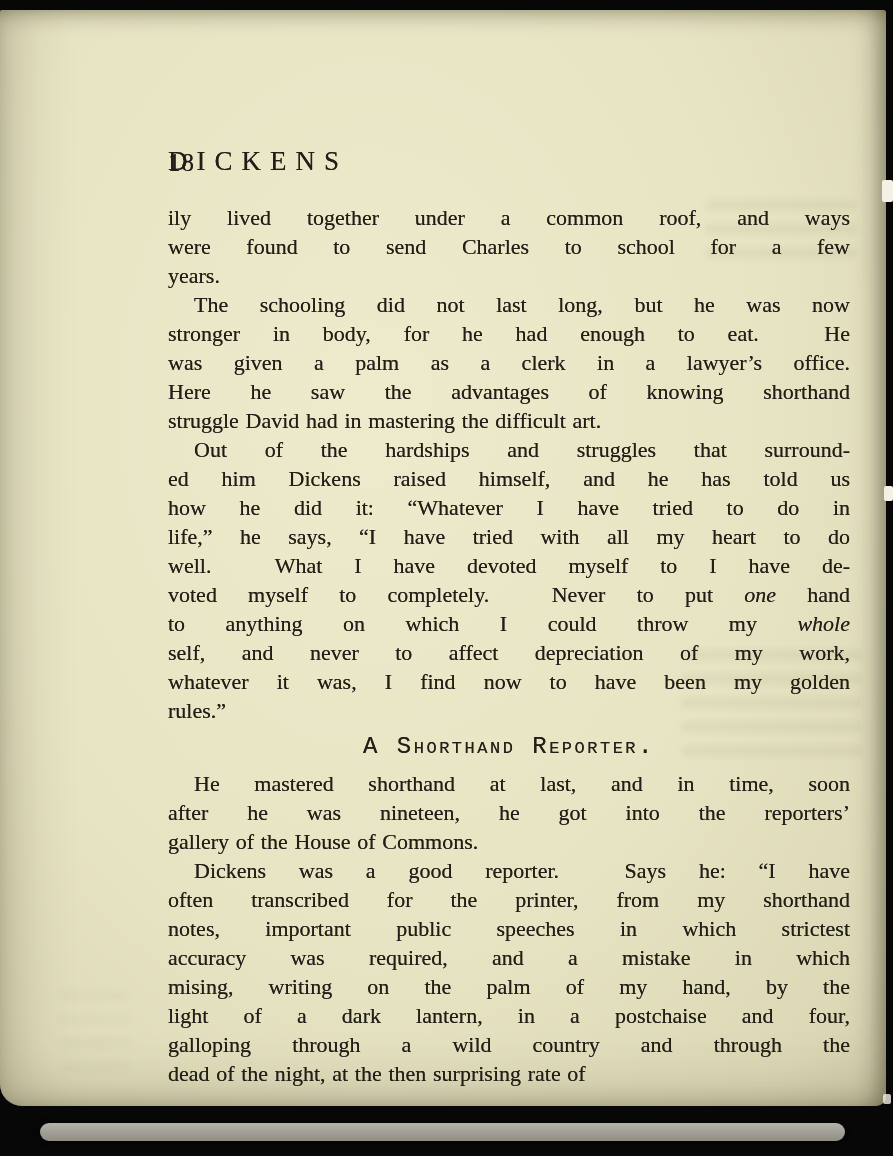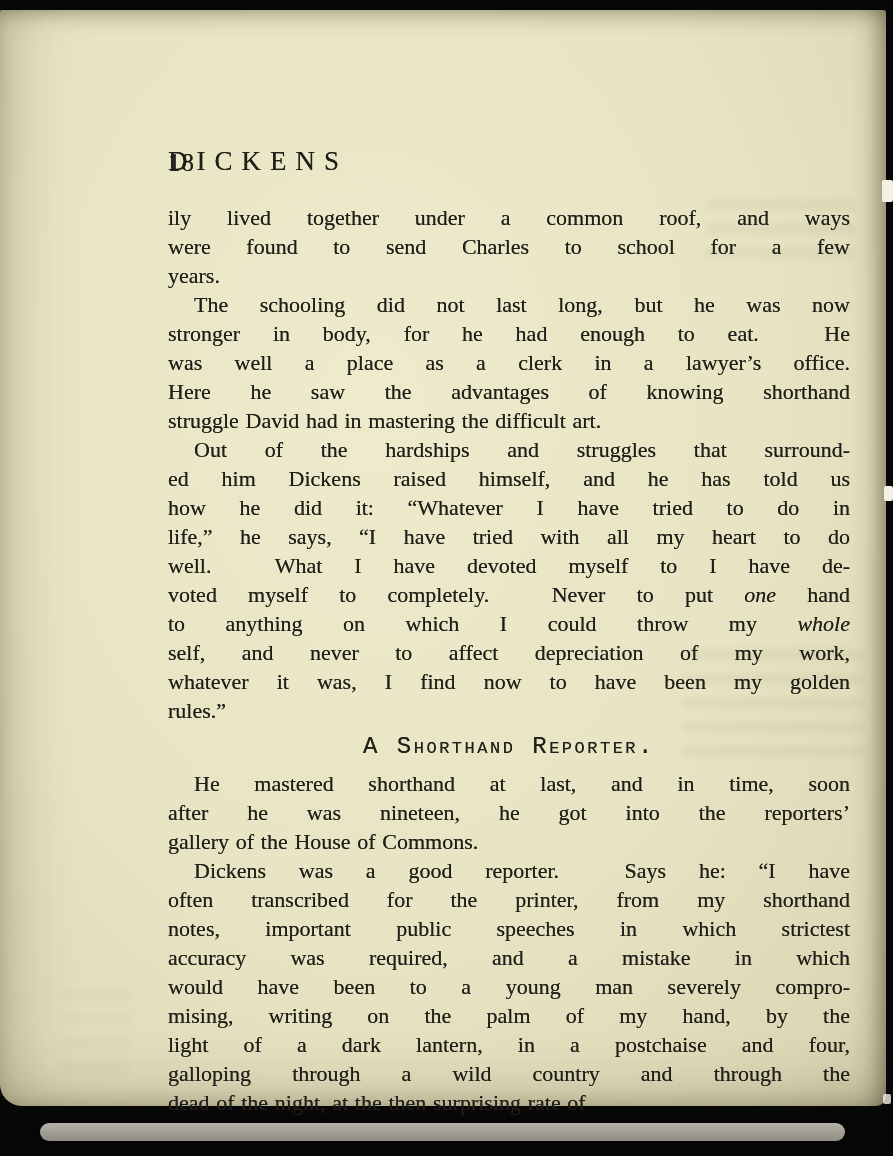--- a/index.html
+++ b/index.html
@@ -127,21 +127,21 @@
       </div>
       <div id="text-body">
           <div class="para">
             <div class="line">ily lived together under a common roof, and ways</div>
             <div class="line">were found to send Charles to school for a few</div>
             <div class="line last">years.</div>
           </div>
           <div class="para indent">
             <div class="line">The schooling did not last long, but he was now</div>
             <div class="line">stronger in body, for he had enough to eat.&nbsp; He</div>
-            <div class="line">was well a place as a clerk in a lawyer’s office.</div>
+            <div class="line">was given a palm as a clerk in a lawyer’s office.</div>
             <div class="line">Here he saw the advantages of knowing shorthand</div>
             <div class="line last">struggle David had in mastering the difficult art.</div>
           </div>
           <div class="para indent">
             <div class="line">Out of the hardships and struggles that surround-</div>
             <div class="line">ed him Dickens raised himself, and he has told us</div>
             <div class="line">how he did it: “Whatever I have tried to do in</div>
             <div class="line">life,” he says, “I have tried with all my heart to do</div>
             <div class="line">well.&nbsp; What I have devoted myself to I have de-</div>
             <div class="line">voted myself to completely.&nbsp; Never to put <i>one</i> hand</div>
@@ -154,21 +154,20 @@
           <div class="para indent">
             <div class="line">He mastered shorthand at last, and in time, soon</div>
             <div class="line">after he was nineteen, he got into the reporters’</div>
             <div class="line last">gallery of the House of Commons.</div>
           </div>
           <div class="para indent">
             <div class="line">Dickens was a good reporter.&nbsp; Says he: “I have</div>
             <div class="line">often transcribed for the printer, from my shorthand</div>
             <div class="line">notes, important public speeches in which strictest</div>
             <div class="line">accuracy was required, and a mistake in which</div>
-            <div class="line">would have been to a young man severely compro-</div>
             <div class="line">mising, writing on the palm of my hand, by the</div>
             <div class="line">light of a dark lantern, in a postchaise and four,</div>
             <div class="line">galloping through a wild country and through the</div>
             <div class="line last">dead of the night, at the then surprising rate of</div>
           </div>
         </div>
     </div>
   </div>
 
   <div class="speck speck-1"></div>

